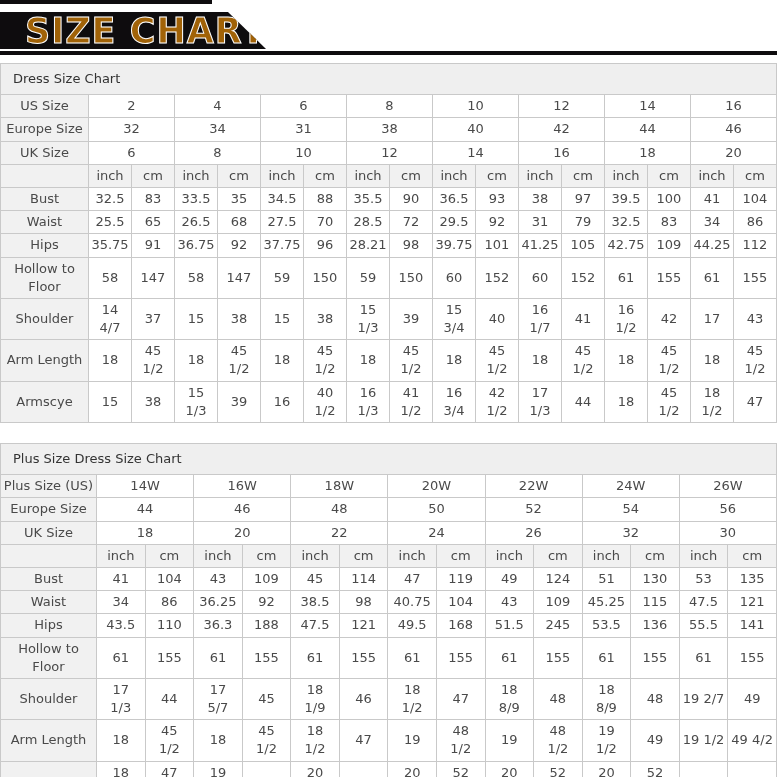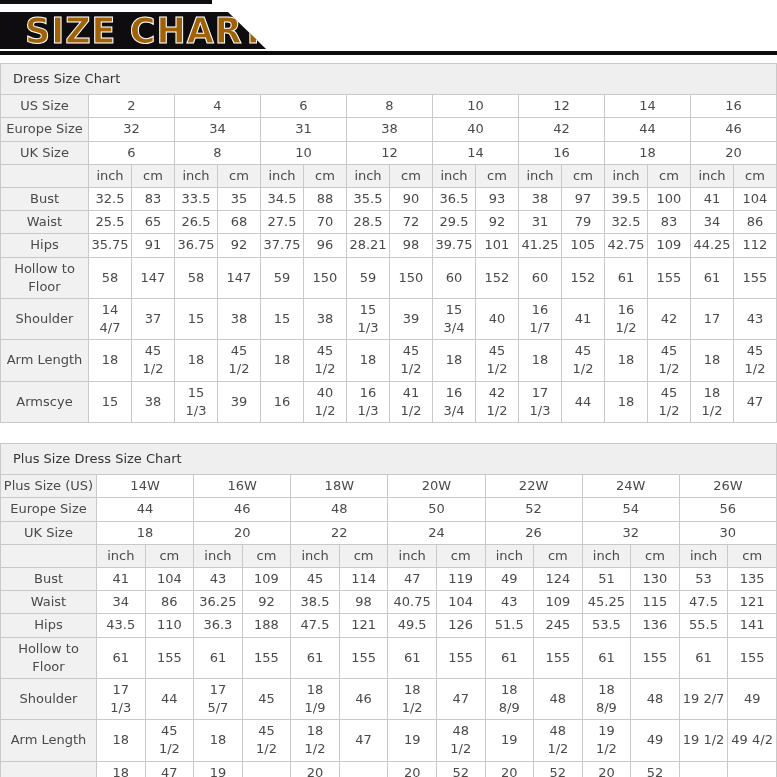--- a/index.html
+++ b/index.html
@@ -427,21 +427,21 @@
         </tr>
         <tr>
           <td class="label">Hips</td>
           <td class="value">43.5</td>
           <td class="value">110</td>
           <td class="value">36.3</td>
           <td class="value">188</td>
           <td class="value">47.5</td>
           <td class="value">121</td>
           <td class="value">49.5</td>
-          <td class="value">126</td>
+          <td class="value">168</td>
           <td class="value">51.5</td>
           <td class="value">245</td>
           <td class="value">53.5</td>
           <td class="value">136</td>
           <td class="value">55.5</td>
           <td class="value">141</td>
         </tr>
         <tr>
           <td class="label">Hollow to Floor</td>
           <td class="value">61</td>

